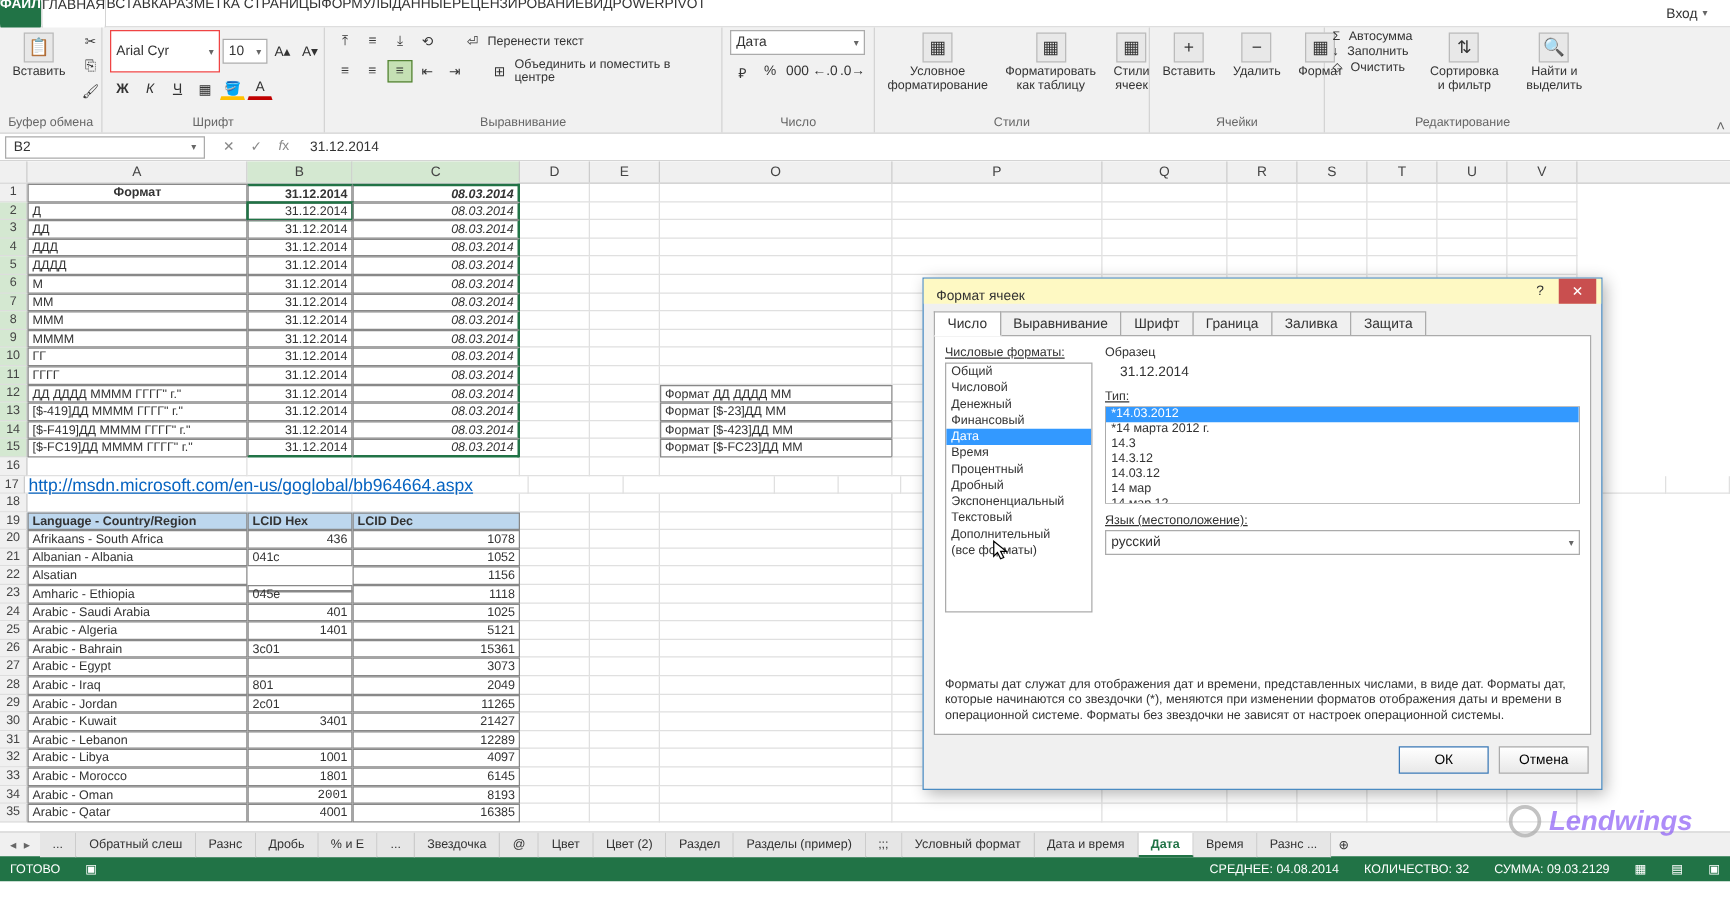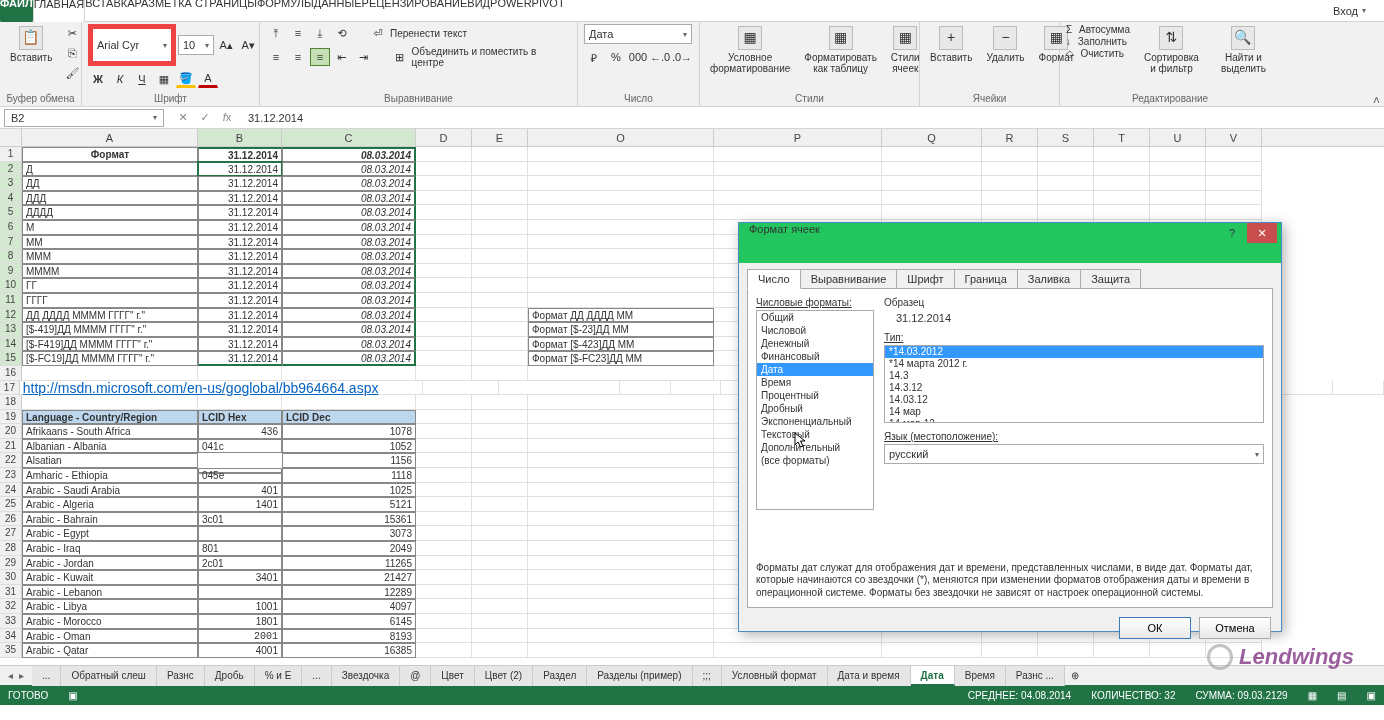--- a/index.html
+++ b/index.html
@@ -15,21 +15,21 @@
 
 .ribbon { height: 85px; background: #f1f1f1; display: flex; border-bottom: 1px solid #d4d4d4; position: relative; }
 .ribbon-group { border-right: 1px solid #d4d4d4; padding: 2px 6px 0 6px; display: flex; flex-direction: column; position: relative; }
 .ribbon-group-label { text-align: center; font-size: 10px; color: #666; position: absolute; bottom: 2px; left: 0; right: 0; }
 .ribbon-group-content { flex: 1; display: flex; gap: 6px; align-items: flex-start; }
 .big-btn { display: flex; flex-direction: column; align-items: center; gap: 2px; padding: 2px 4px; cursor: pointer; font-size: 10px; text-align: center; line-height: 1.1; }
 .big-btn .icn { width: 24px; height: 24px; background: #e8e8e8; border: 1px solid #bbb; display: flex; align-items: center; justify-content: center; font-size: 14px; }
 .sm-row { display: flex; gap: 2px; align-items: center; }
 .sm-btn { width: 20px; height: 18px; border: 1px solid transparent; display: flex; align-items: center; justify-content: center; cursor: pointer; font-size: 11px; }
 .sm-btn.active { background: #c5e0b4; border-color: #548235; }
-.font-select { width: 88px; height: 20px; border: 5px solid #ef4444; background: #fff; padding: 16px 4px; font-size: 11px; display: flex; align-items: center; justify-content: space-between; }
+.font-select { width: 88px; height: 20px; border: 1px solid #ef4444; background: #fff; padding: 16px 4px; font-size: 11px; display: flex; align-items: center; justify-content: space-between; }
 .size-select { width: 36px; height: 20px; border: 1px solid #ababab; background: #fff; padding: 0 4px; font-size: 11px; display: flex; align-items: center; justify-content: space-between; }
 .fmt-select { width: 108px; height: 20px; border: 1px solid #ababab; background: #fff; padding: 0 4px; font-size: 11px; display: flex; align-items: center; justify-content: space-between; }
 .chev { font-size: 8px; color: #666; }
 .collapse-btn { position: absolute; right: 4px; top: 72px; font-size: 12px; color: #666; cursor: pointer; }
 
 
 .formula-row { height: 22px; display: flex; align-items: center; border-bottom: 1px solid #d4d4d4; background: #fff; }
 .name-box { width: 160px; height: 18px; border: 1px solid #ababab; margin: 0 4px; padding: 0 6px; display: flex; align-items: center; justify-content: space-between; font-size: 11px; }
 .fx-icons { display: flex; gap: 4px; padding: 0 6px; color: #888; }
 .fx-icons span { width: 18px; text-align: center; cursor: pointer; }
@@ -66,21 +66,21 @@
 .sheet-tab { padding: 0 10px; height: 20px; line-height: 20px; border-right: 1px solid #ccc; cursor: pointer; background: #e6e6e6; }
 .sheet-tab.active { background: #fff; color: #217346; font-weight: bold; border-bottom: 2px solid #217346; }
 .hscroll { flex: 1; margin-left: 20px; }
 
 
 .status-bar { height: 20px; background: #217346; color: #fff; display: flex; align-items: center; font-size: 10px; padding: 0 8px; gap: 20px; }
 .status-bar .spacer { flex: 1; }
 
 
 .dialog { position: absolute; left: 738px; top: 222px; width: 544px; height: 410px; background: #f0f0f0; border: 1px solid #4a8bc2; box-shadow: 3px 3px 12px rgba(0,0,0,0.3); }
-.dlg-title { height: 40px; background: #22c55e; display: flex; align-items: flex-start; padding: 0 4px 0 10px; font-size: 11px; }
+.dlg-title { height: 20px; background: #fef9c3; display: flex; align-items: flex-end; padding: 0 4px 0 10px; font-size: 11px; }
 .dlg-title .t { flex: 1; }
 .dlg-title .wbtn { width: 30px; height: 20px; display: flex; align-items: center; justify-content: center; cursor: pointer; font-size: 11px; }
 .dlg-title .close { background: #c94f4f; color: #fff; }
 .dlg-tabs { display: flex; padding: 6px 8px 0 8px; gap: 0; }
 .dlg-tab { padding: 3px 10px; border: 1px solid #ababab; background: #f0f0f0; font-size: 11px; cursor: pointer; margin-right: -1px; position: relative; }
 .dlg-tab.active { background: #fff; border-bottom-color: #fff; z-index: 2; }
 .dlg-body { margin: 0 8px 8px 8px; border: 1px solid #ababab; background: #fff; height: 320px; padding: 8px; position: relative; top: -1px; }
 .dlg-cols { display: flex; gap: 10px; }
 .dlg-left { width: 118px; }
 .dlg-right { flex: 1; }
@@ -93,21 +93,21 @@
 .typelist .li.sel { background: #3399ff; color: #fff; }
 .sample-box { border: 0; margin-bottom: 8px; }
 .sample-box .sv { font-size: 11px; padding: 4px 0 0 12px; }
 .locale-sel { width: 100%; height: 20px; border: 1px solid #ababab; background: #fff; padding: 0 4px; font-size: 11px; display: flex; align-items: center; justify-content: space-between; margin-top: 2px; }
 .dlg-desc { position: absolute; bottom: 8px; left: 8px; right: 8px; font-size: 10px; color: #333; line-height: 1.25; }
 .dlg-buttons { display: flex; justify-content: flex-end; gap: 8px; padding: 0 10px 10px 0; }
 .dlg-btn { min-width: 72px; height: 22px; border: 1px solid #ababab; background: linear-gradient(#fff,#e8e8e8); cursor: pointer; font-size: 11px; }
 .dlg-btn.primary { border: 1px solid #3b79b7; }
 
 
-.watermark { position: absolute; right: 30px; bottom: 50px; font-size: 22px; font-style: italic; color: #701a75; font-weight: bold; display: flex; align-items: center; gap: 6px; opacity: .7; }
+.watermark { position: absolute; right: 30px; bottom: 50px; font-size: 22px; font-style: italic; color: #8b5cf6; font-weight: bold; display: flex; align-items: center; gap: 6px; opacity: .7; }
 .watermark .logo { width: 26px; height: 26px; border: 3px solid #aaa; border-radius: 50%; position: relative; }
 
 
 .fake-cursor { position: absolute; left: 794px; top: 432px; width: 14px; height: 18px; pointer-events: none; }
 .fake-cursor svg { width: 14px; height: 18px; }
 
 </style>
 </head>
 <body>
 

